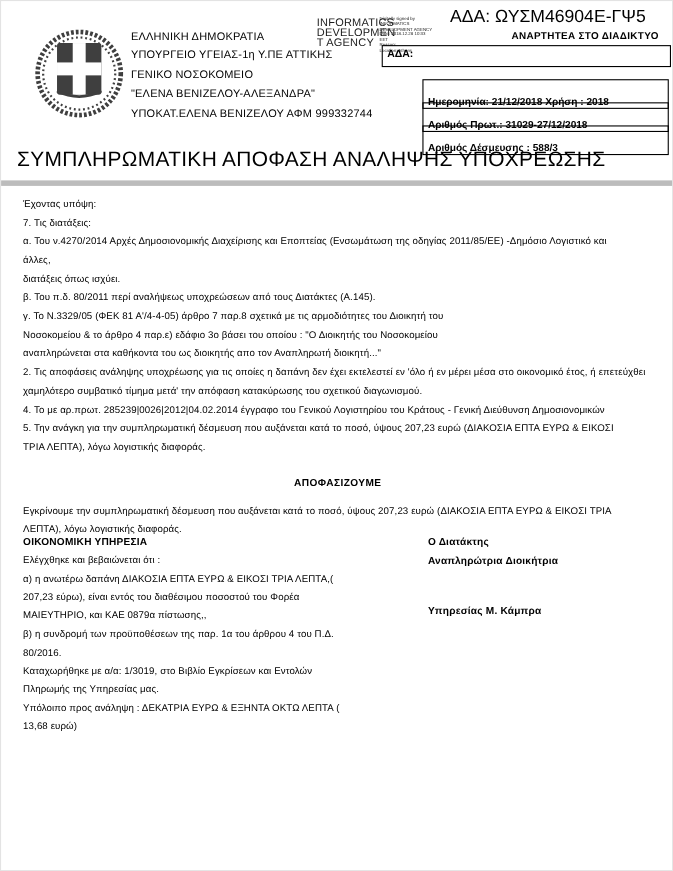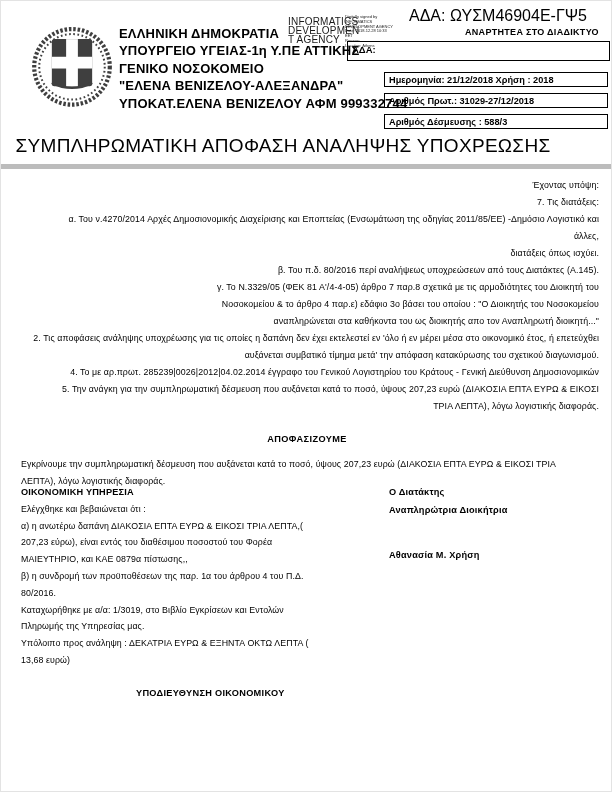--- a/index.html
+++ b/index.html
@@ -3,32 +3,32 @@
 <meta charset="utf-8">
 <style>
   html,body { margin:0; padding:0; background:#ffffff; }
   .page {
     position:relative; width:612px; height:792px; background:#ffffff;
     font-family:"Liberation Sans", sans-serif; color:#000;
     overflow:hidden; box-sizing:border-box; border:1px solid #e3e3e3;
   }
   .emblem { position:absolute; left:29px; top:23px; width:84px; height:84px; }
   .gov-header { position:absolute; left:118px; top:24px; width:260px; }
-  .gov-header div { font-size:13px; font-weight:bold; line-height:17.4px; letter-spacing:0.2px; white-space:nowrap; }
+  .gov-header div { font-size:10px; font-weight:normal; line-height:17.4px; letter-spacing:0.2px; white-space:nowrap; }
   .stamp-agency { position:absolute; left:287px; top:16px; width:58px; font-size:10px; line-height:9px; color:#1a1a1a; letter-spacing:0.2px; }
   .stamp-detail { position:absolute; left:344px; top:14px; width:52px; font-size:4px; line-height:4.8px; color:#222; }
   .ada-top { position:absolute; left:408px; top:6px; font-size:16px; white-space:nowrap; }
   .anartitea { position:absolute; left:420px; top:26px; font-size:9px; font-weight:bold; letter-spacing:0.3px; white-space:nowrap;margin-left:44px; }
   .ada-box { position:absolute; left:335px; top:40px; width:253px; height:14px; border:1.6px solid #000; padding:2px 4px; font-size:9.5px; font-weight:bold;margin-left:11px; }
-  .info-box { position:absolute; left:383px; width:214px; border:1.6px solid #000; padding:2px 4px 1px 4px; font-size:9.2px; font-weight:bold; white-space:nowrap; }
+  .info-box { position:absolute; left:383px; width:214px; border:1.6px solid #000; padding:14px 4px 1px 4px; font-size:9.2px; font-weight:bold; white-space:nowrap; }
   .info-box-1 { top:71px; } .info-box-2 { top:92px; } .info-box-3 { top:113px; }
   .doc-title { position:absolute; left:0; top:134px; width:564px; text-align:center; font-size:19px; letter-spacing:0.3px; white-space:nowrap; }
   .title-rule { position:absolute; left:0; top:163px; width:612px; height:5px; background:#bcbcbc; }
   .body-block { position:absolute; left:20px; top:176px; width:578px; }
-  .body-block div { font-size:8.8px; line-height:17px; white-space:nowrap; letter-spacing:0.1px;text-align:right; }
+  .body-block div { font-size:8.8px; line-height:17px; white-space:nowrap; letter-spacing:0.1px; }
   .decision-heading { position:absolute; left:0; top:433px; width:612px; text-align:center; font-size:9.2px; font-weight:bold; letter-spacing:0.4px; }
   .approval-block { position:absolute; left:20px; top:455px; width:578px; }
   .approval-block div { font-size:8.8px; line-height:17px; white-space:nowrap; letter-spacing:0.1px; }
   .left-col { position:absolute; left:20px; top:483px; width:345px; }
   .left-col .col-heading { font-size:9.2px; font-weight:bold; line-height:16.8px; letter-spacing:0.2px; }
   .left-col .col-line { font-size:8.8px; line-height:16.8px; white-space:nowrap; letter-spacing:0.1px; }
   .left-col .col-footer { font-size:9.2px; font-weight:bold; line-height:16.8px; margin-top:16px; margin-left:115px; letter-spacing:0.3px; }
   .right-col { position:absolute; left:388px; top:483px; width:218px; text-align:left; }
   .right-col .sig-role, .right-col .sig-title, .right-col .sig-name { font-size:9.2px; font-weight:bold; line-height:17.5px; letter-spacing:0.2px; }
   .right-col .sig-name { margin-top:28px; }
@@ -78,26 +78,26 @@
 
   <div class="doc-title">ΣΥΜΠΛΗΡΩΜΑΤΙΚΗ ΑΠΟΦΑΣΗ ΑΝΑΛΗΨΗΣ ΥΠΟΧΡΕΩΣΗΣ</div>
   <div class="title-rule"></div>
 
   <div class="body-block">
     <div>Έχοντας υπόψη:</div>
     <div>7. Τις διατάξεις:</div>
     <div>  α. Του  ν.4270/2014 Αρχές Δημοσιονομικής Διαχείρισης και Εποπτείας (Ενσωμάτωση της οδηγίας 2011/85/ΕΕ) -Δημόσιο Λογιστικό και</div>
     <div>άλλες,</div>
     <div>  διατάξεις όπως ισχύει.</div>
-    <div>  β. Του π.δ. 80/2016 περί αναλήψεως υποχρεώσεων από τους Διατάκτες (Α.145).</div>
+    <div>  β. Του π.δ. 80/2011 περί αναλήψεως υποχρεώσεων από τους Διατάκτες (Α.145).</div>
     <div>  γ. Το Ν.3329/05 (ΦΕΚ 81 Α'/4-4-05) άρθρο 7 παρ.8 σχετικά με τις αρμοδιότητες του Διοικητή του</div>
     <div>  Νοσοκομείου &amp; το άρθρο 4 παρ.ε) εδάφιο 3ο βάσει του οποίου : "Ο Διοικητής του Νοσοκομείου</div>
     <div>  αναπληρώνεται στα καθήκοντα του ως διοικητής απο τον Αναπληρωτή διοικητή..."</div>
     <div>2. Τις αποφάσεις ανάληψης υποχρέωσης για τις οποίες η δαπάνη δεν έχει εκτελεστεί εν 'όλο ή εν μέρει μέσα στο οικονομικό έτος, ή επετεύχθει</div>
-    <div>αυξάνεται συμβατικό τίμημα μετά' την απόφαση κατακύρωσης του σχετικού διαγωνισμού.</div>
+    <div>χαμηλότερο συμβατικό τίμημα μετά' την απόφαση κατακύρωσης του σχετικού διαγωνισμού.</div>
     <div>4. Το με αρ.πρωτ. 285239|0026|2012|04.02.2014 έγγραφο του Γενικού Λογιστηρίου του Κράτους - Γενική Διεύθυνση Δημοσιονομικών</div>
     <div>5. Την ανάγκη για την συμπληρωματική δέσμευση που αυξάνεται κατά το ποσό, ύψους 207,23 ευρώ (ΔΙΑΚΟΣΙΑ ΕΠΤΑ ΕΥΡΩ &amp; ΕΙΚΟΣΙ</div>
     <div>ΤΡΙΑ ΛΕΠΤΑ), λόγω λογιστικής διαφοράς.</div>
   </div>
 
   <div class="decision-heading">ΑΠΟΦΑΣΙΖΟΥΜΕ</div>
 
   <div class="approval-block">
     <div>Εγκρίνουμε  την συμπληρωματική δέσμευση που αυξάνεται κατά το ποσό, ύψους   207,23 ευρώ (ΔΙΑΚΟΣΙΑ ΕΠΤΑ ΕΥΡΩ &amp; ΕΙΚΟΣΙ ΤΡΙΑ</div>
     <div>ΛΕΠΤΑ), λόγω λογιστικής διαφοράς.</div>
@@ -108,22 +108,21 @@
     <div class="col-line">Ελέγχθηκε και βεβαιώνεται ότι :</div>
     <div class="col-line">α) η ανωτέρω δαπάνη ΔΙΑΚΟΣΙΑ ΕΠΤΑ ΕΥΡΩ &amp; ΕΙΚΟΣΙ ΤΡΙΑ ΛΕΠΤΑ,(</div>
     <div class="col-line">207,23  εύρω),  είναι εντός  του  διαθέσιμου  ποσοστού  του  Φορέα</div>
     <div class="col-line">ΜΑΙΕΥΤΗΡΙΟ, και ΚΑΕ 0879α πίστωσης,,</div>
     <div class="col-line">β) η συνδρομή των προϋποθέσεων της παρ. 1α του άρθρου 4 του Π.Δ.</div>
     <div class="col-line">80/2016.</div>
     <div class="col-line">Καταχωρήθηκε  με  α/α:  1/3019,  στο  Βιβλίο  Εγκρίσεων  και  Εντολών</div>
     <div class="col-line">Πληρωμής της Υπηρεσίας μας.</div>
     <div class="col-line">Υπόλοιπο προς ανάληψη : ΔΕΚΑΤΡΙΑ ΕΥΡΩ &amp; ΕΞΗΝΤΑ ΟΚΤΩ ΛΕΠΤΑ (</div>
     <div class="col-line">13,68 ευρώ)</div>
-    <div class="col-footer">ΥΠΟΔΙΕΥΘΥΝΣΗ ΟΙΚΟΝΟΜΙΚΟΥ</div>
   </div>
 
   <div class="right-col">
     <div class="sig-role">Ο Διατάκτης</div>
     <div class="sig-title">Αναπληρώτρια Διοικήτρια</div>
-    <div class="sig-name">Αθανασία Μ. Χρήση</div>
+    <div class="sig-name">Υπηρεσίας Μ. Κάμπρα</div>
   </div>
 
 </div>
 
 </body></html>

